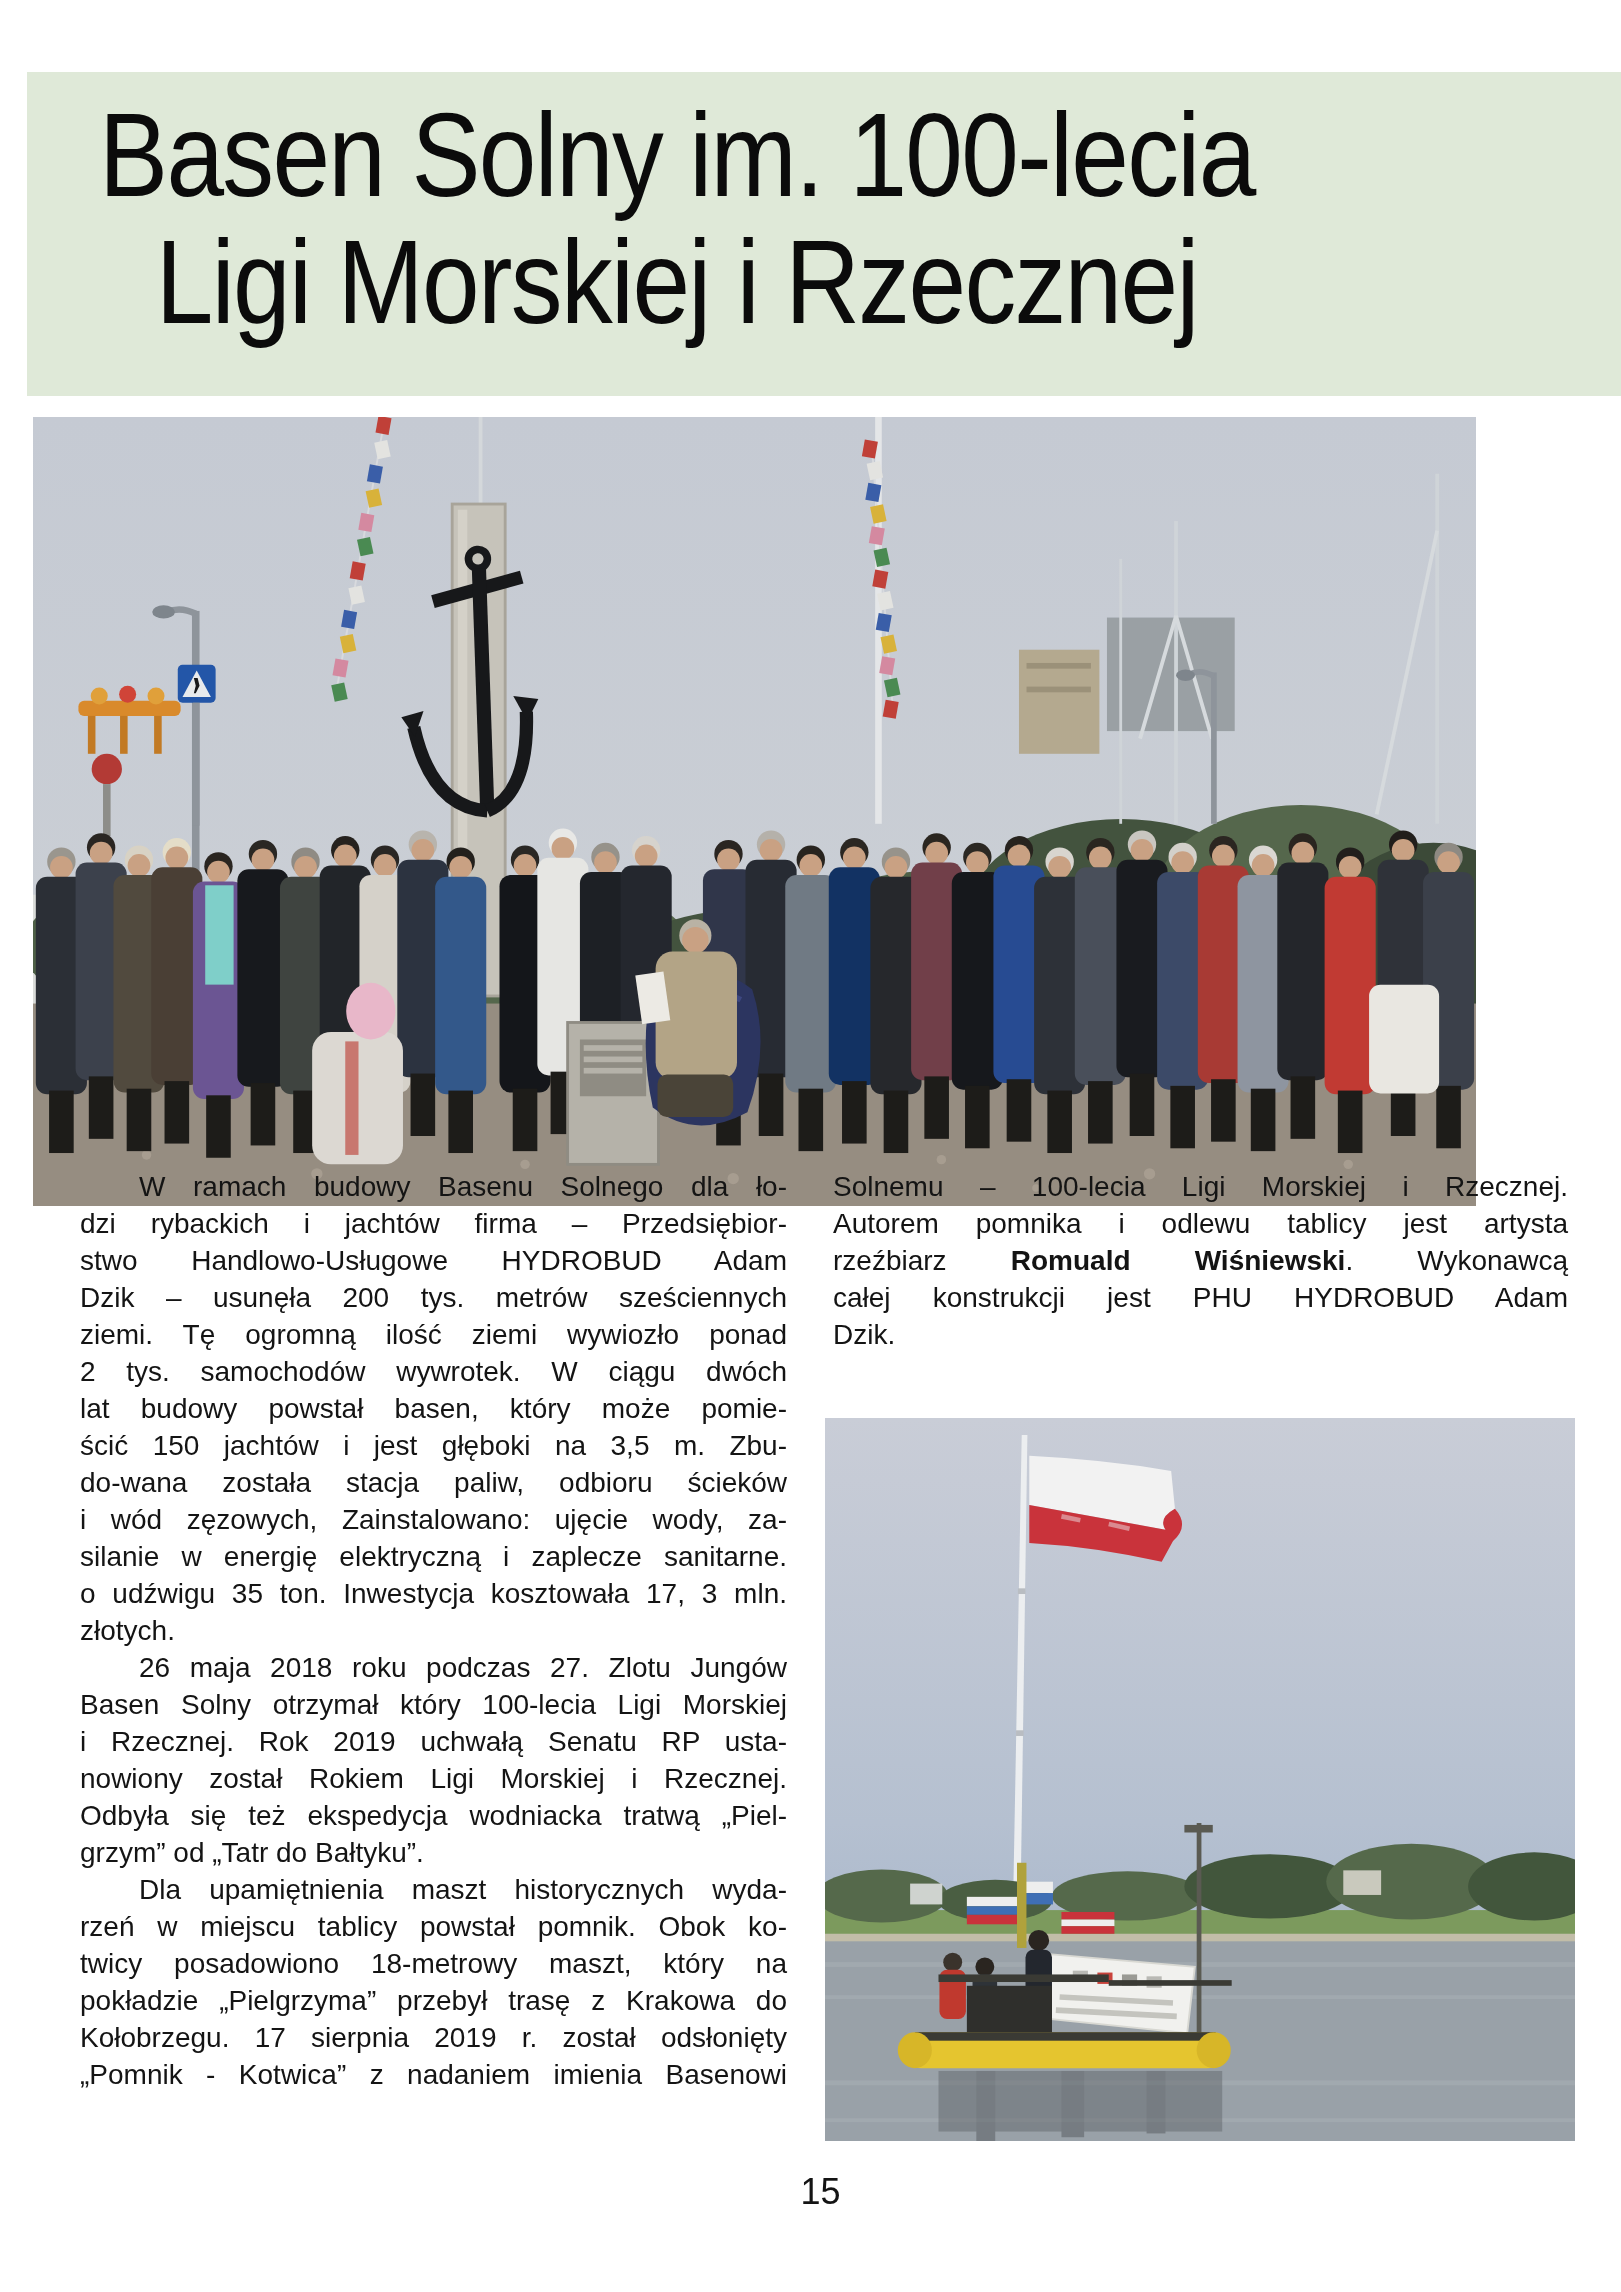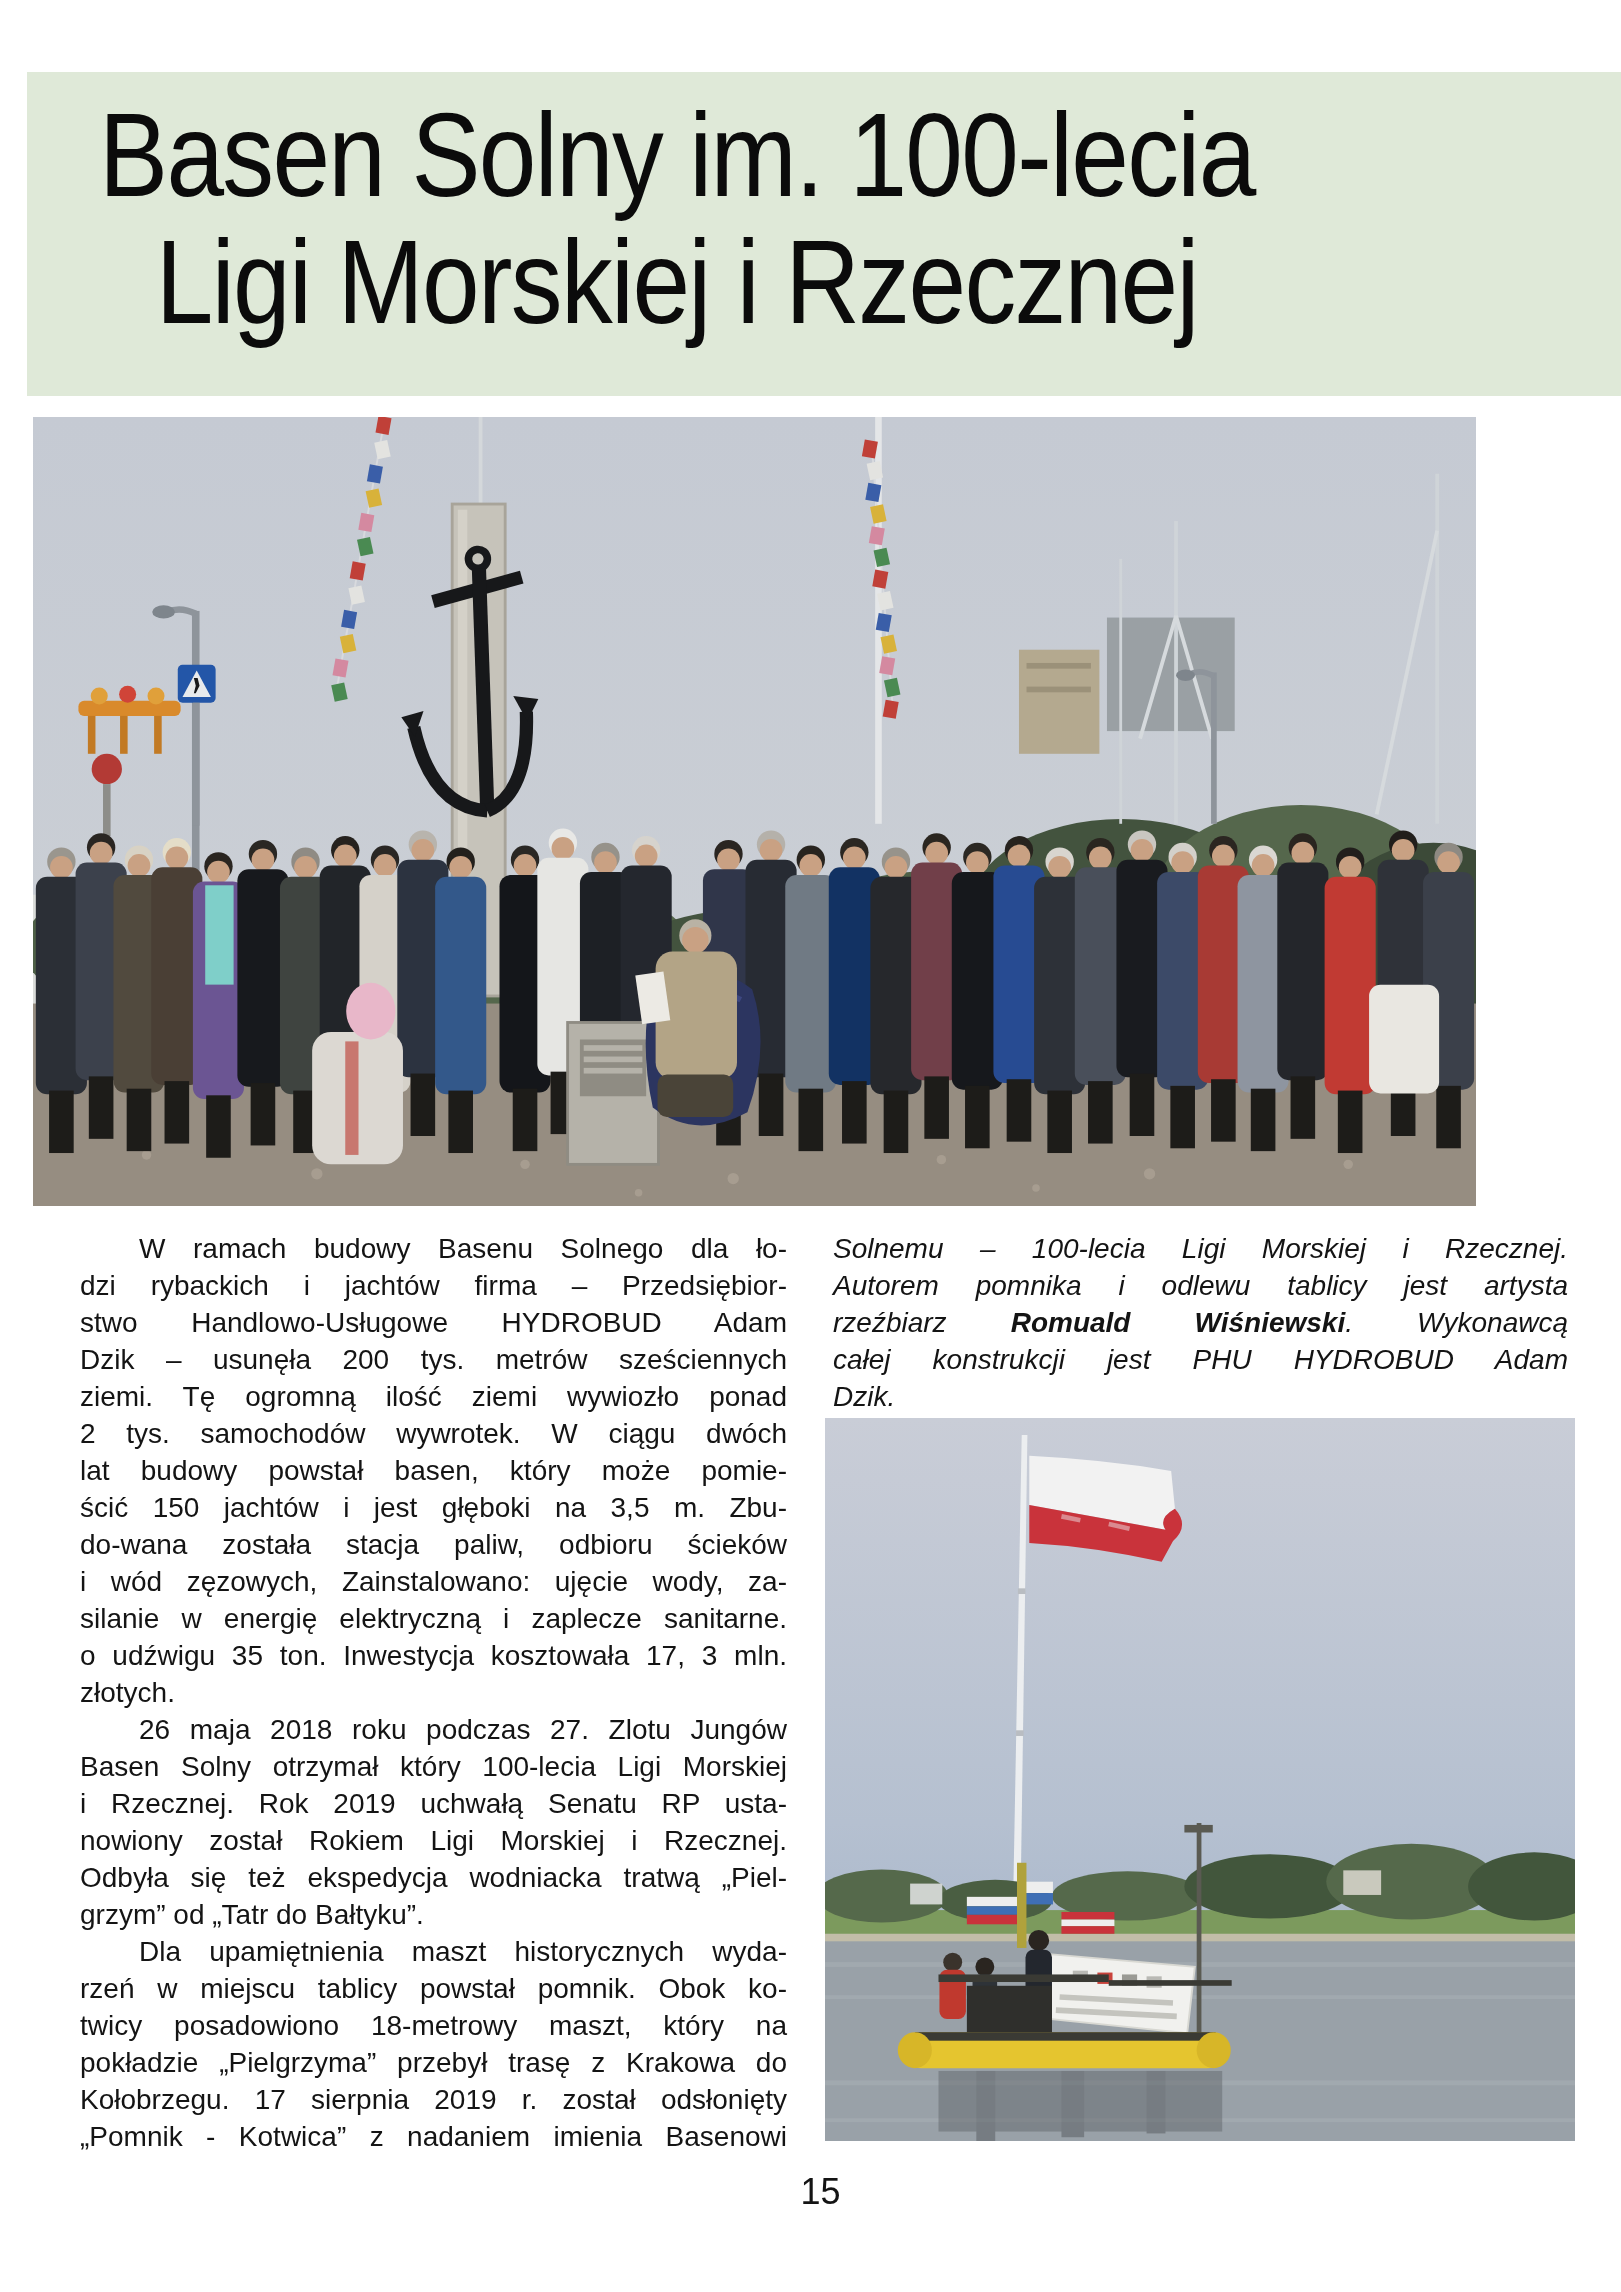--- a/index.html
+++ b/index.html
@@ -10,23 +10,23 @@
   .header{position:absolute;left:26.5px;top:72px;width:1594px;height:324px;background:#dfe9d8;text-align:center;}
   .title-wrap{position:absolute;left:72px;top:19px;transform:scaleX(.87);transform-origin:0 0;
               font-size:119px;line-height:127px;color:#0b0b0b;letter-spacing:-1.9px;white-space:nowrap;}
 
   figure{margin:0;position:absolute;}
   #photo1{left:33px;top:417px;width:1443px;height:789px;}
   #photo2{left:825px;top:1418px;width:750px;height:723px;}
   figure svg{display:block;width:100%;height:100%;}
 
   
-  .col{position:absolute;top:1230px;font-size:28px;line-height:37px;color:#141414;}
+  .col{position:absolute;top:1168px;font-size:28px;line-height:37px;color:#141414;}
   #left-col{left:80px;width:707px;}
-  #right-col{left:833px;width:735px;font-style:italic;}
+  #right-col{left:833px;width:735px;}
   .line{text-align:justify;text-align-last:justify;}
   .line.end{text-align-last:left;}
   .para.indent .line:first-child{text-indent:59px;}
   .seg-b{font-weight:700;}
 
   .pageno{position:absolute;top:2171px;left:10px;width:1621px;text-align:center;
           font-size:36px;color:#141414;}
 </style>
 </head>
 <body>

